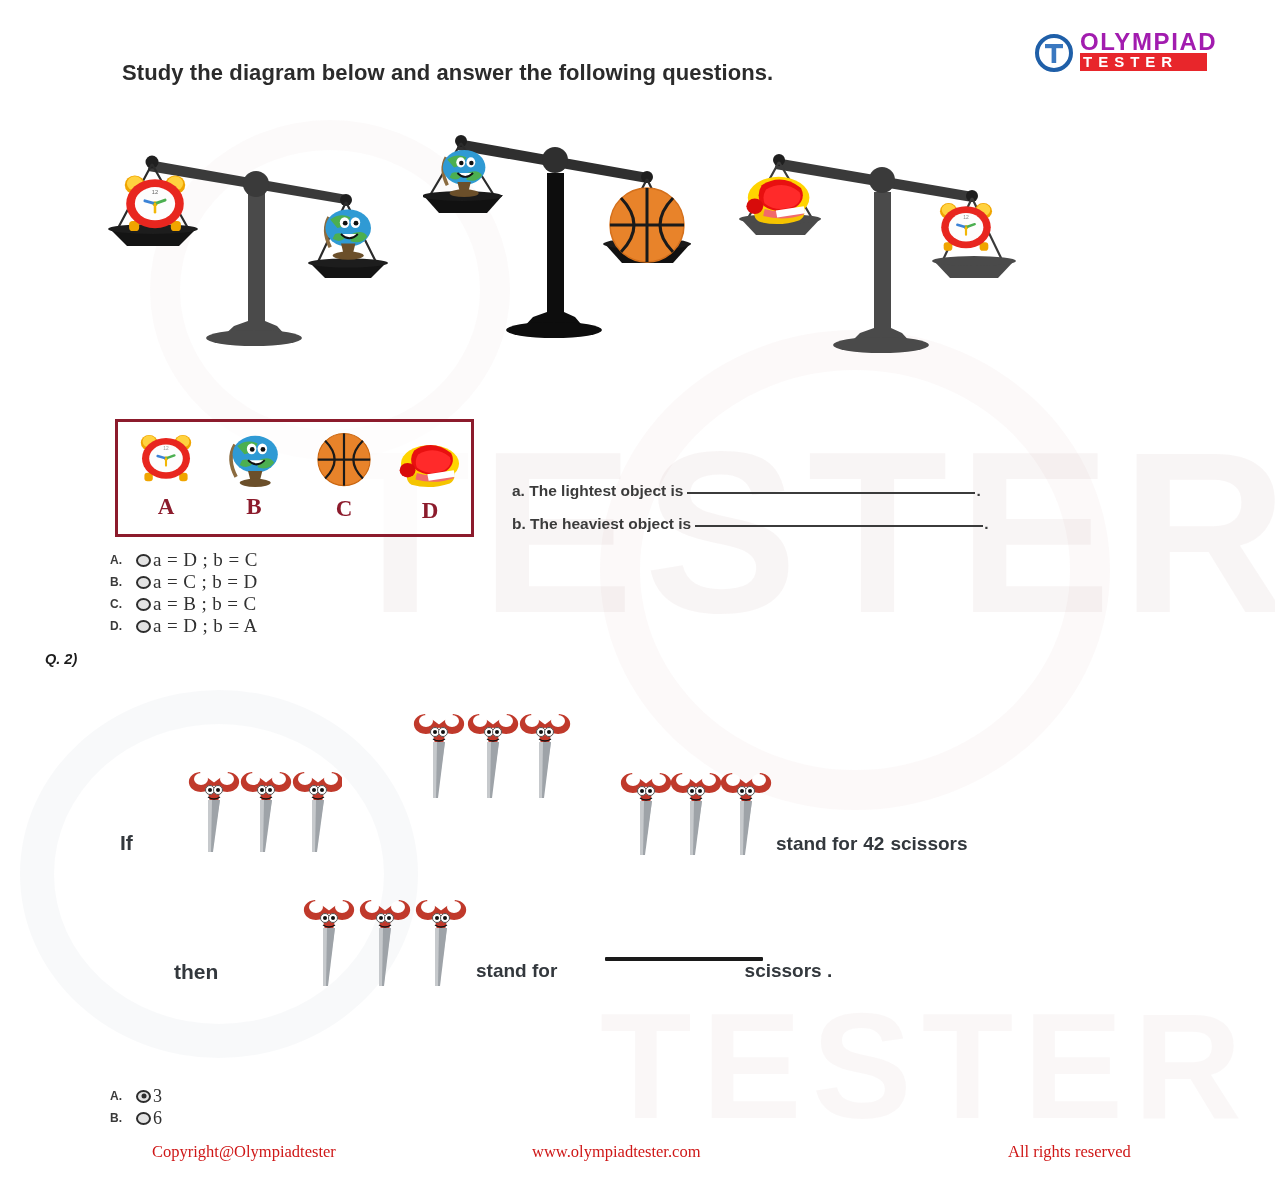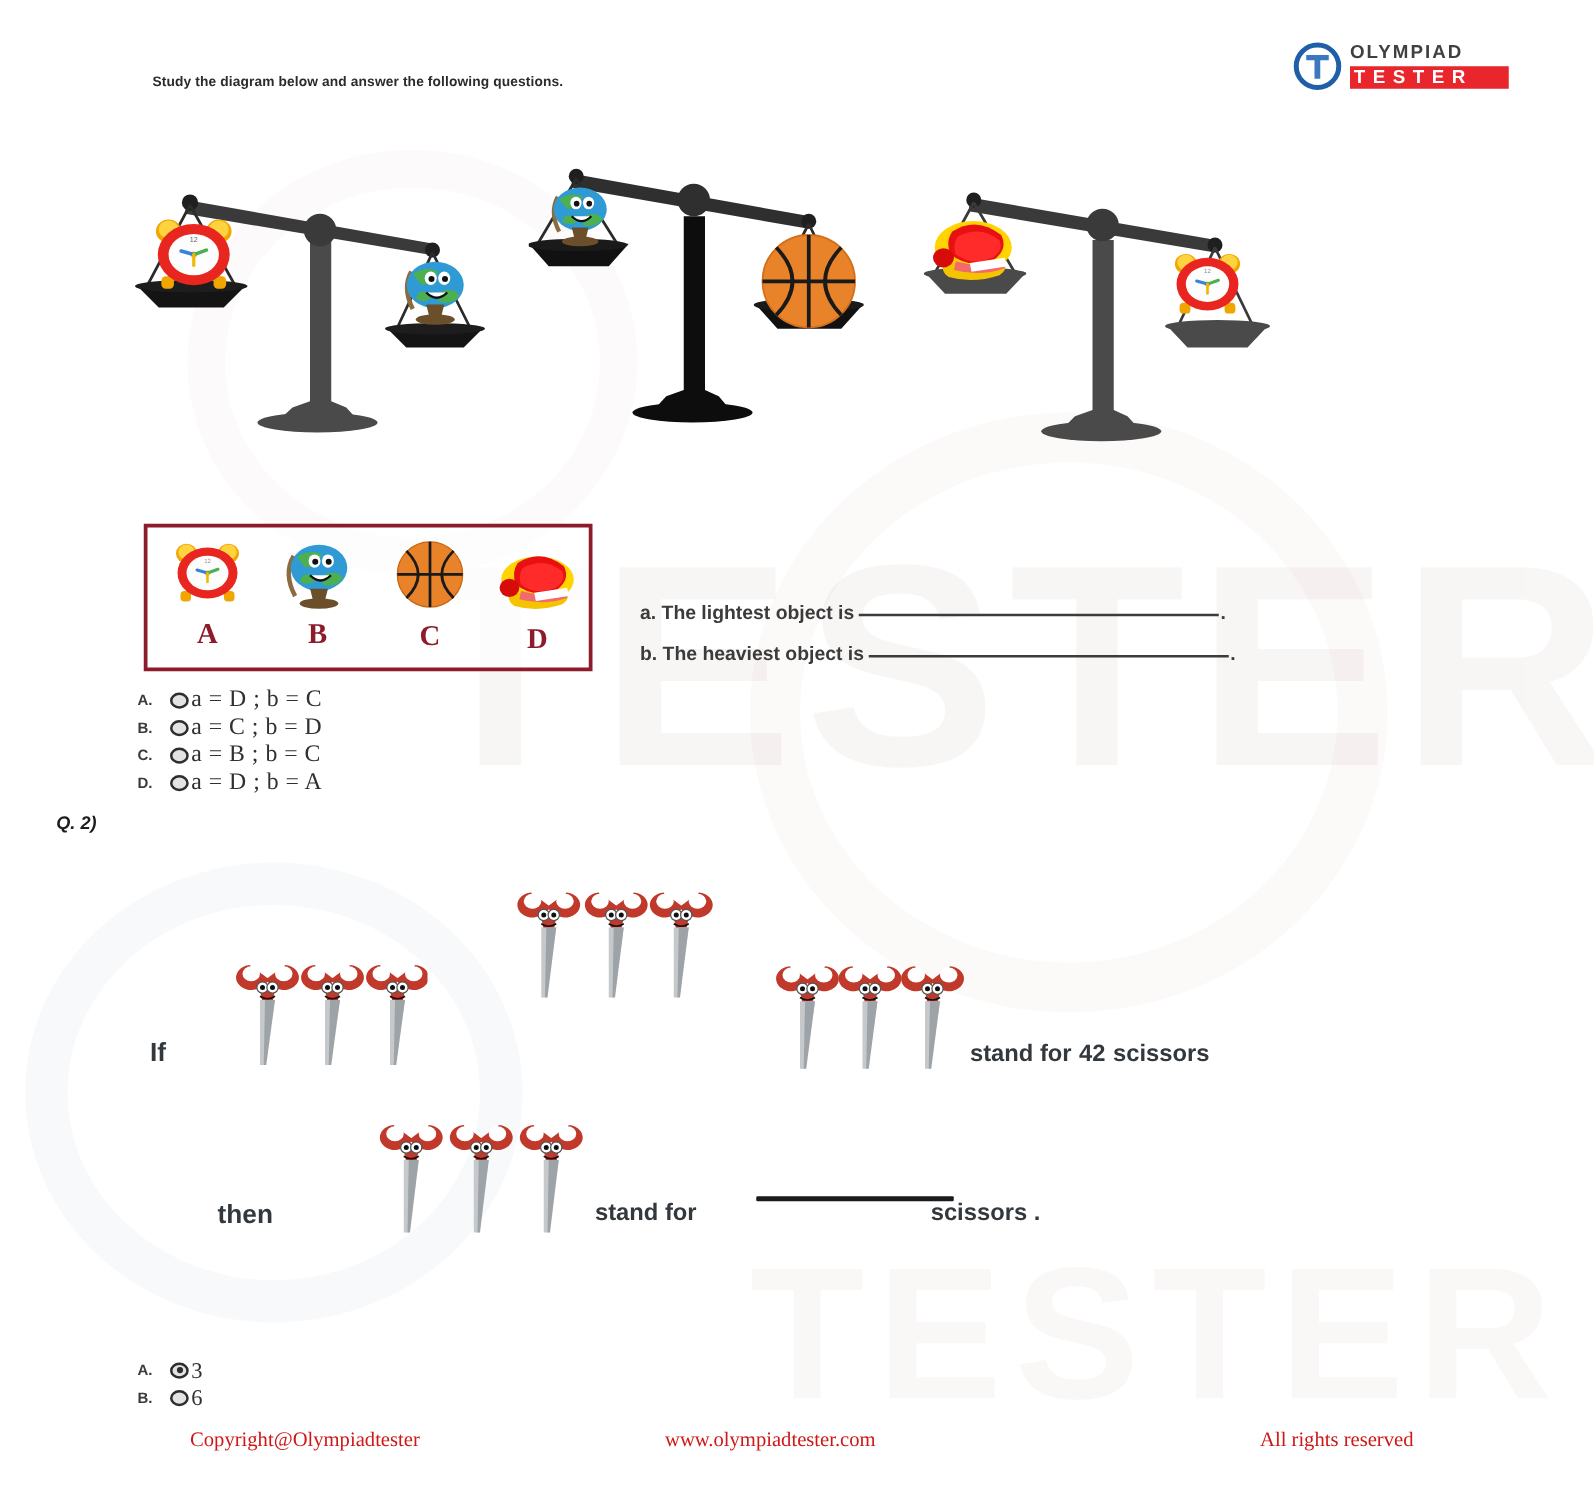--- a/index.html
+++ b/index.html
@@ -38,44 +38,44 @@
     letter-spacing: 10px;
   }
   .wm-t1 { left: 330px; top: 400px; font-size: 230px; }
   .wm-t2 { left: 600px; top: 980px; font-size: 150px; color:#c3a2a2; }
 
   
   .prompt {
     position: absolute;
     left: 122px;
     top: 60px;
-    font-size: 11px;
+    font-size: 22px;
     font-weight: bold;
     color: #2b2b2b;
     letter-spacing: .1px;
     white-space: nowrap;
   }
 
   .logo {
     position: absolute;
     left: 1034px;
     top: 31px;
     width: 176px;
     height: 44px;
   }
   .logo-mark {
     position: absolute;
     left: 0; top: 2px;
     width: 40px; height: 40px;
   }
   .logo-text { position: absolute; left: 46px; top: 0px; }
   .logo-olympiad {
-    font-size: 15px;
-    font-weight: bold;
-    color: #404040;
+    font-size: 24px;
+    font-weight: bold;
+    color: #a21caf;
     letter-spacing: 1.6px;
     line-height: 21px;
     font-family: "Liberation Sans", sans-serif;
   }
   .logo-tester {
     margin-top: 1px;
     background: #e8262b;
     color: #ffffff;
     font-size: 15px;
     font-weight: bold;

